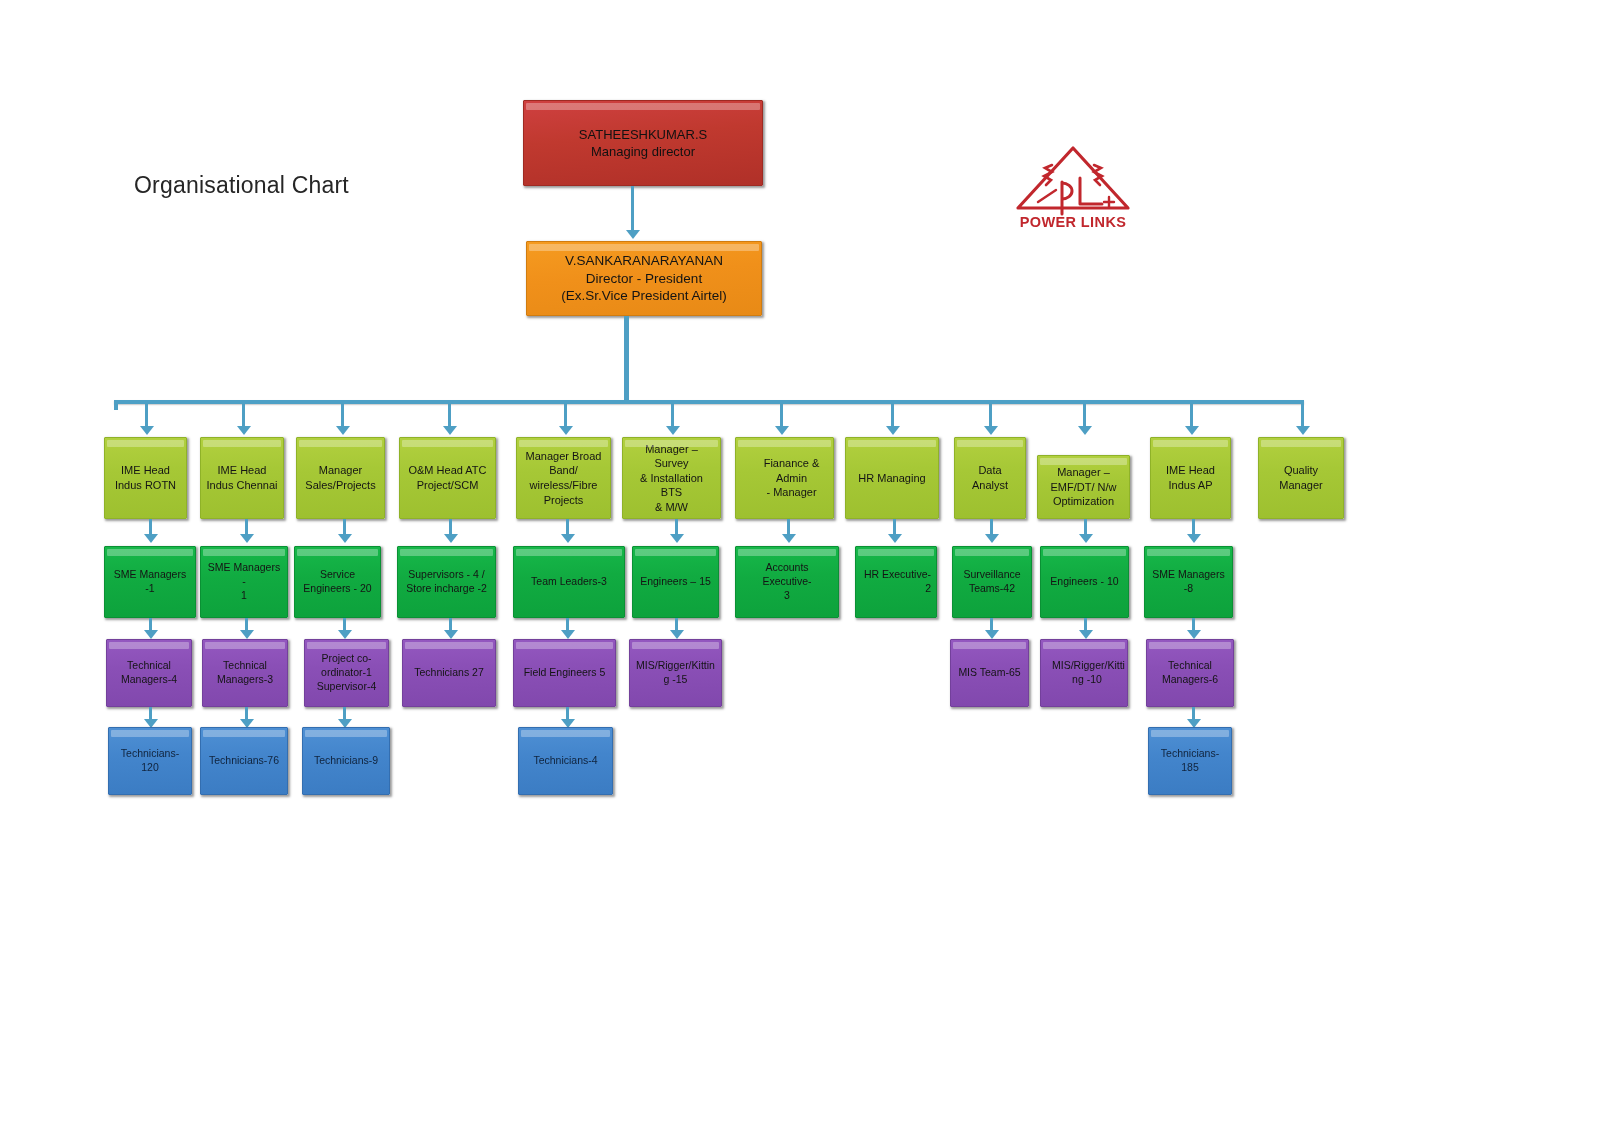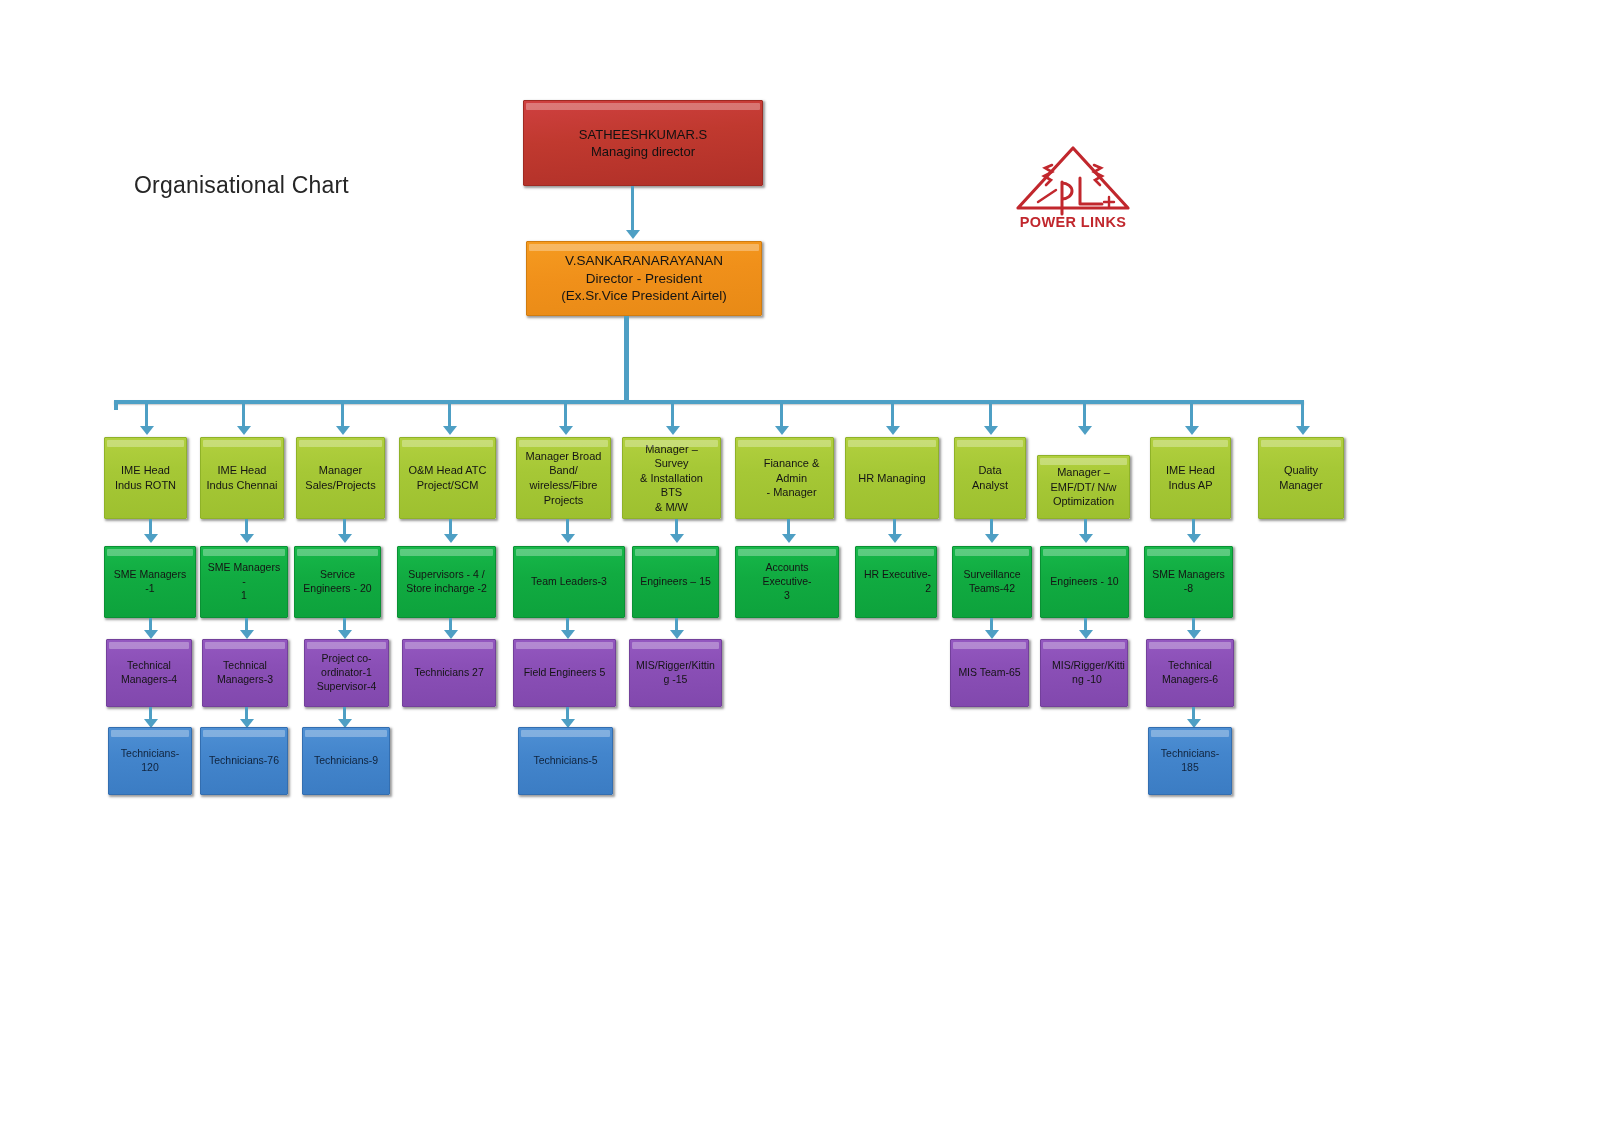--- a/index.html
+++ b/index.html
@@ -425,20 +425,20 @@
 
   <div class="node c-blue" style="left:200px;top:727px;width:88px;height:68px;">
     <span class="lbl">Technicians-76</span>
     </div>
 
   <div class="node c-blue" style="left:302px;top:727px;width:88px;height:68px;">
     <span class="lbl">Technicians-9</span>
     </div>
 
   <div class="node c-blue" style="left:518px;top:727px;width:95px;height:68px;">
-    <span class="lbl">Technicians-5</span>
+    <span class="lbl">Technicians-4</span>
     </div>
 
   <div class="node c-blue" style="left:1148px;top:727px;width:84px;height:68px;">
     <span class="lbl">Technicians-<br>185</span>
     </div>
 
 </div>
 
 </body></html>

